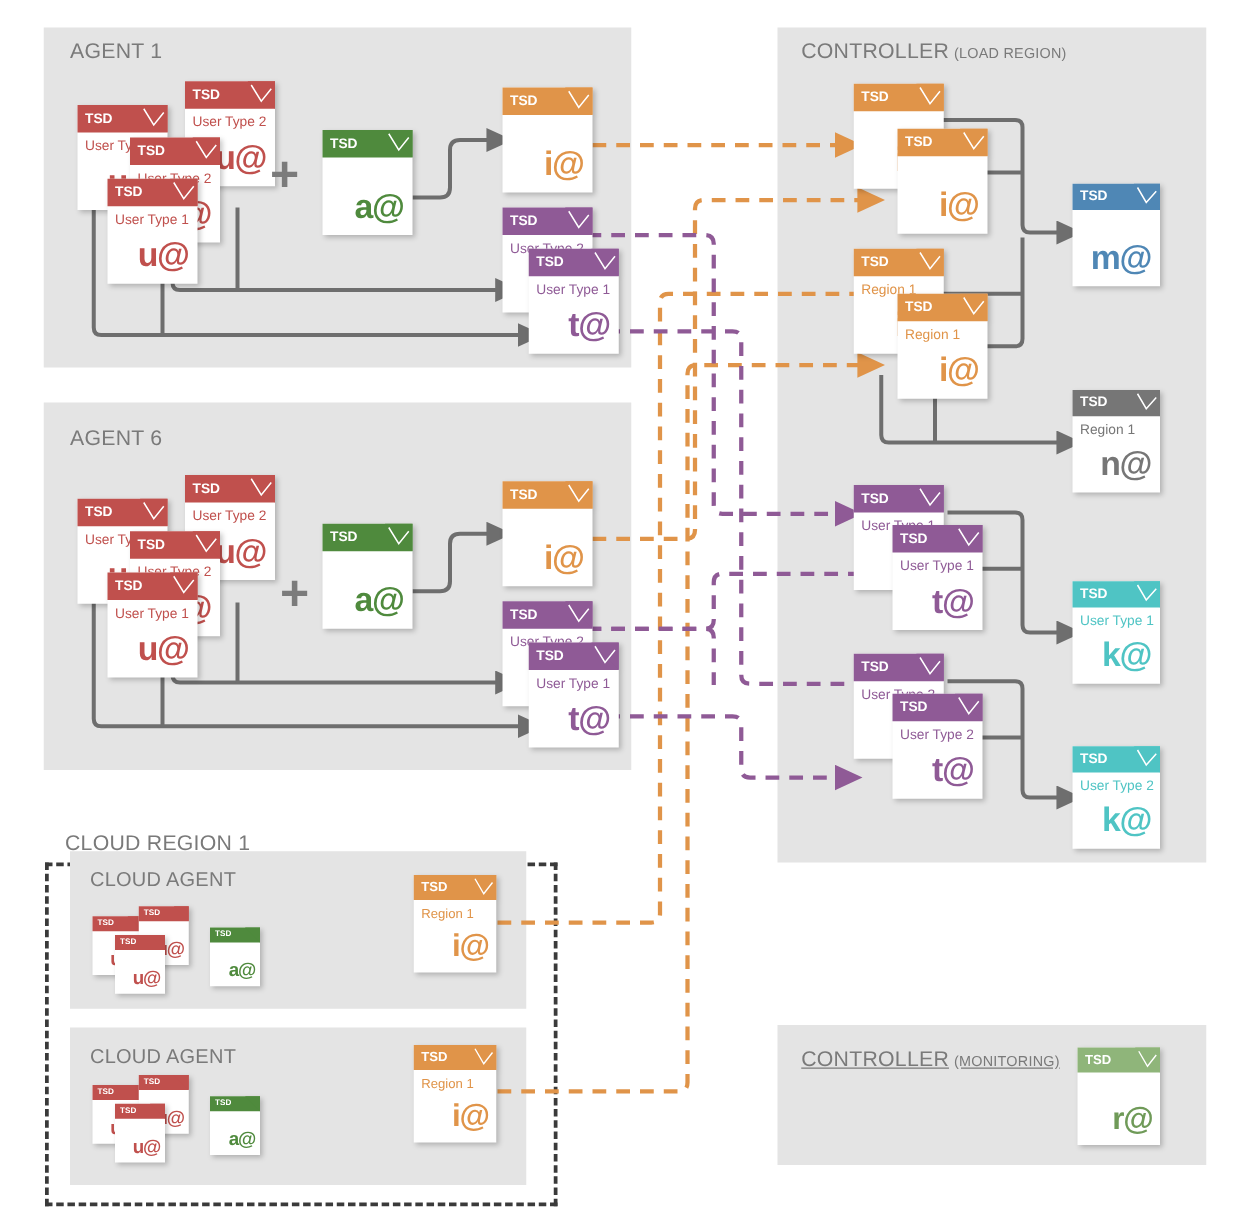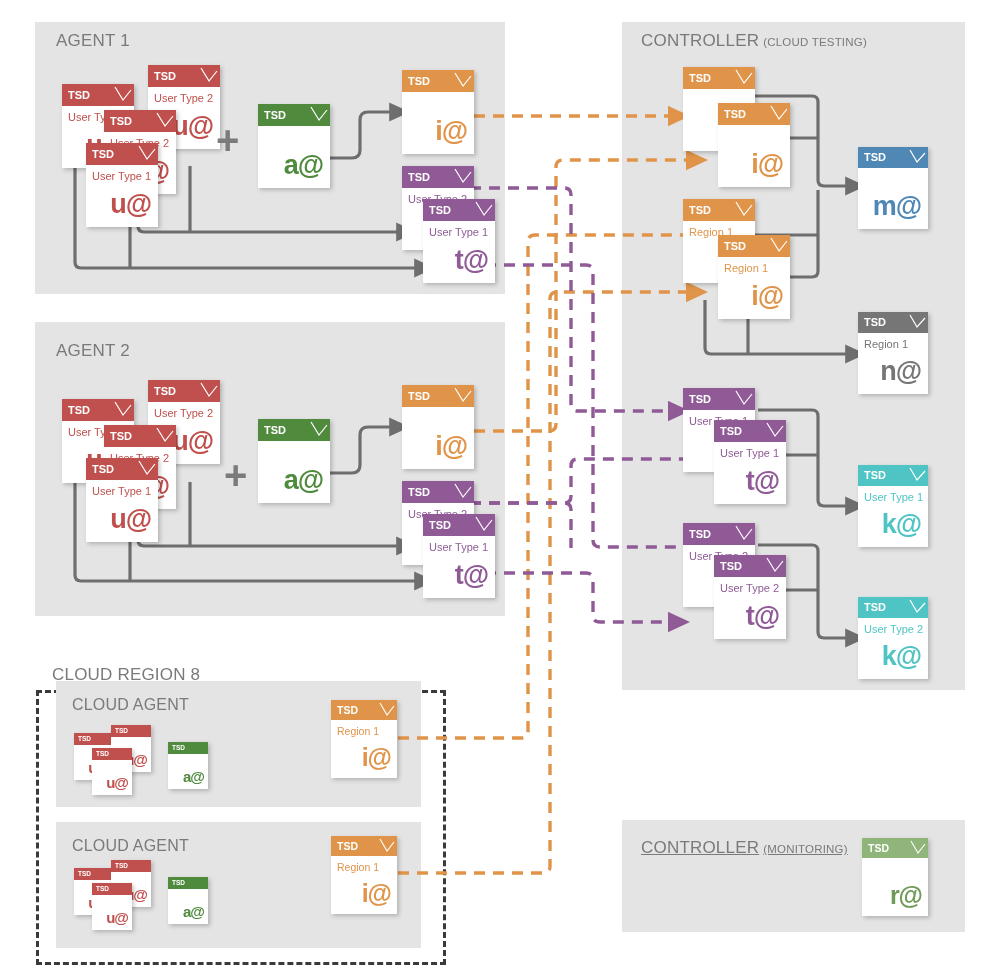--- a/index.html
+++ b/index.html
@@ -31,41 +31,41 @@
 
 <div id="stage">
 
   <div class="panel" style="left:35px;top:22px;width:470px;height:272px;"></div>
   <div class="panel-title" style="left:56px;top:31px;">
     <span>AGENT 1</span>
   </div>
 
   <div class="panel" style="left:35px;top:322px;width:470px;height:294px;"></div>
   <div class="panel-title" style="left:56px;top:341px;">
-    <span>AGENT 2</span>
+    <span>AGENT 6</span>
   </div>
 
   <div class="panel-title" style="left:52px;top:665px;">
-    <span>CLOUD REGION 8</span>
+    <span>CLOUD REGION 1</span>
   </div>
   <div class="dashed-region" style="left:36px;top:690px;width:410px;height:275px;"></div>
 
   <div class="panel" style="left:56px;top:681px;width:365px;height:126px;"></div>
   <div class="panel-title" style="left:72px;top:696px;font-size:16px;">
     <span>CLOUD AGENT</span>
   </div>
 
   <div class="panel" style="left:56px;top:822px;width:365px;height:126px;"></div>
   <div class="panel-title" style="left:72px;top:837px;font-size:16px;">
     <span>CLOUD AGENT</span>
   </div>
 
   <div class="panel" style="left:622px;top:22px;width:343px;height:668px;"></div>
   <div class="panel-title" style="left:641px;top:31px;">
-    <span>CONTROLLER</span><span class="sub" style="margin-left:4px;">(CLOUD TESTING)</span>
+    <span>CONTROLLER</span><span class="sub" style="margin-left:4px;">(LOAD REGION)</span>
   </div>
 
   <div class="panel" style="left:622px;top:820px;width:343px;height:112px;"></div>
   <div class="panel-title" style="left:641px;top:838px;text-decoration:underline;">
     <span>CONTROLLER</span><span class="sub" style="margin-left:4px;">(MONITORING)</span>
   </div>
 
   <svg class="links" viewBox="0 0 1000 975">
     <defs>
       <marker id="ah-gray" markerWidth="7" markerHeight="7" refX="1.2" refY="3" orient="auto">

